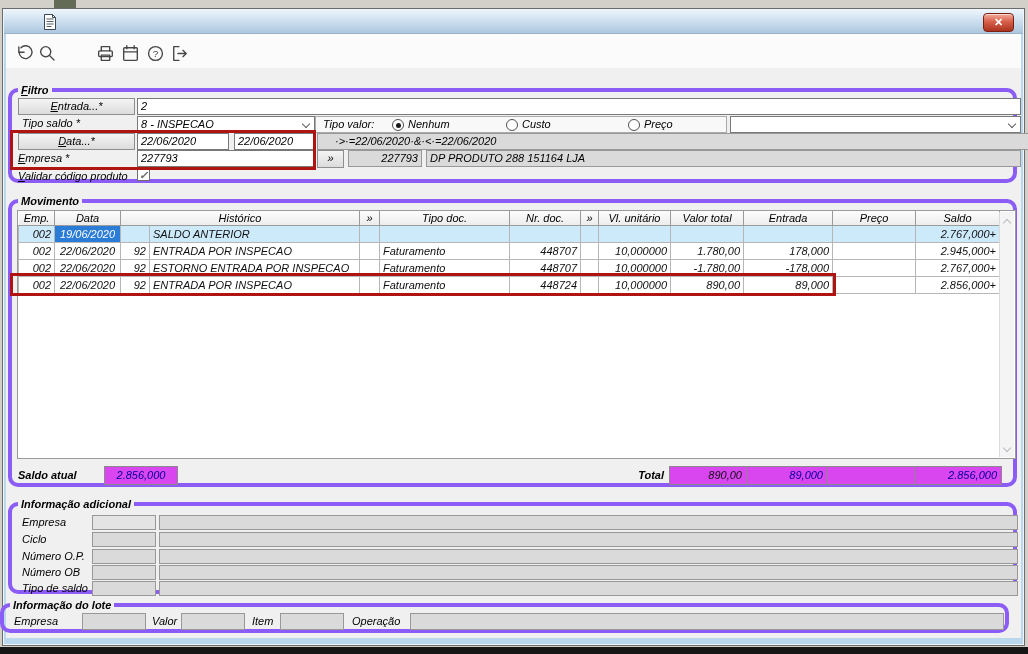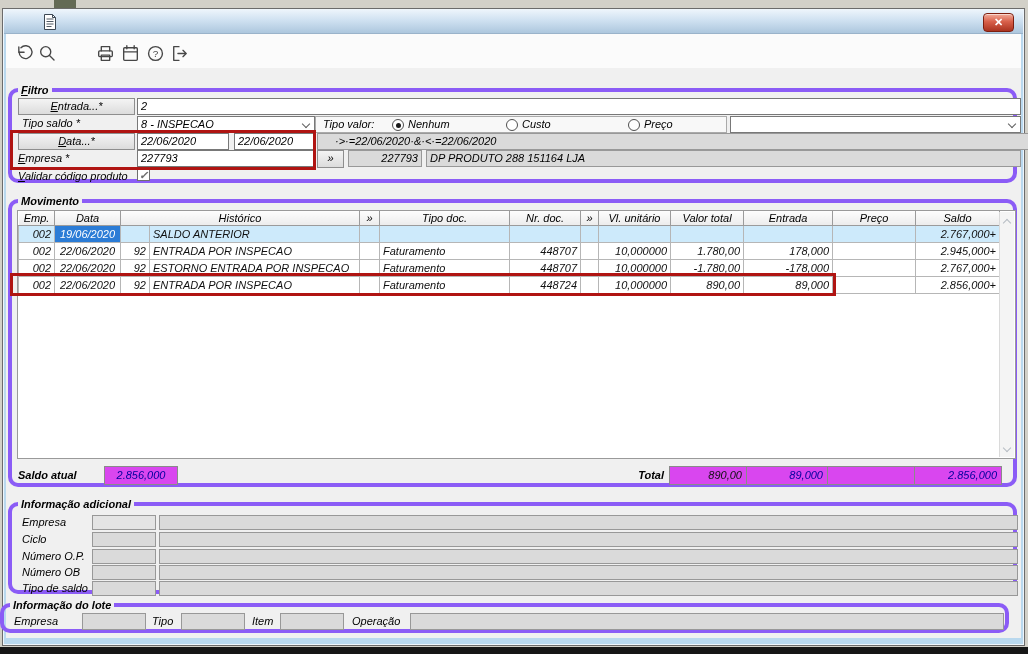--- a/index.html
+++ b/index.html
@@ -354,19 +354,19 @@
   <span class="lbl" style="left:10px; top:76px;">Tipo de saldo</span>
   <div class="gray-field" style="left:80px; top:75px; width:64px; height:15px;"></div>
   <div class="gray-field" style="left:147px; top:75px; width:859px; height:15px;"></div>
 </div>
 
 <div class="group" style="left:0; top:603px; width:1009px; height:30px;">
   <span class="legend">Informação do lote</span>
 
   <span class="lbl" style="left:10px; top:8px;">Empresa</span>
   <div class="gray-field" style="left:78px; top:6px; width:64px; height:17px;"></div>
-  <span class="lbl" style="left:148px; top:8px;">Tipo</span>
+  <span class="lbl" style="left:148px; top:8px;">Valor</span>
   <div class="gray-field" style="left:177px; top:6px; width:64px; height:17px;"></div>
   <span class="lbl" style="left:248px; top:8px;">Item</span>
   <div class="gray-field" style="left:276px; top:6px; width:64px; height:17px;"></div>
   <span class="lbl" style="left:348px; top:8px;">Operação</span>
   <div class="gray-field" style="left:406px; top:6px; width:594px; height:17px;"></div>
 </div>
 
 </body></html>

